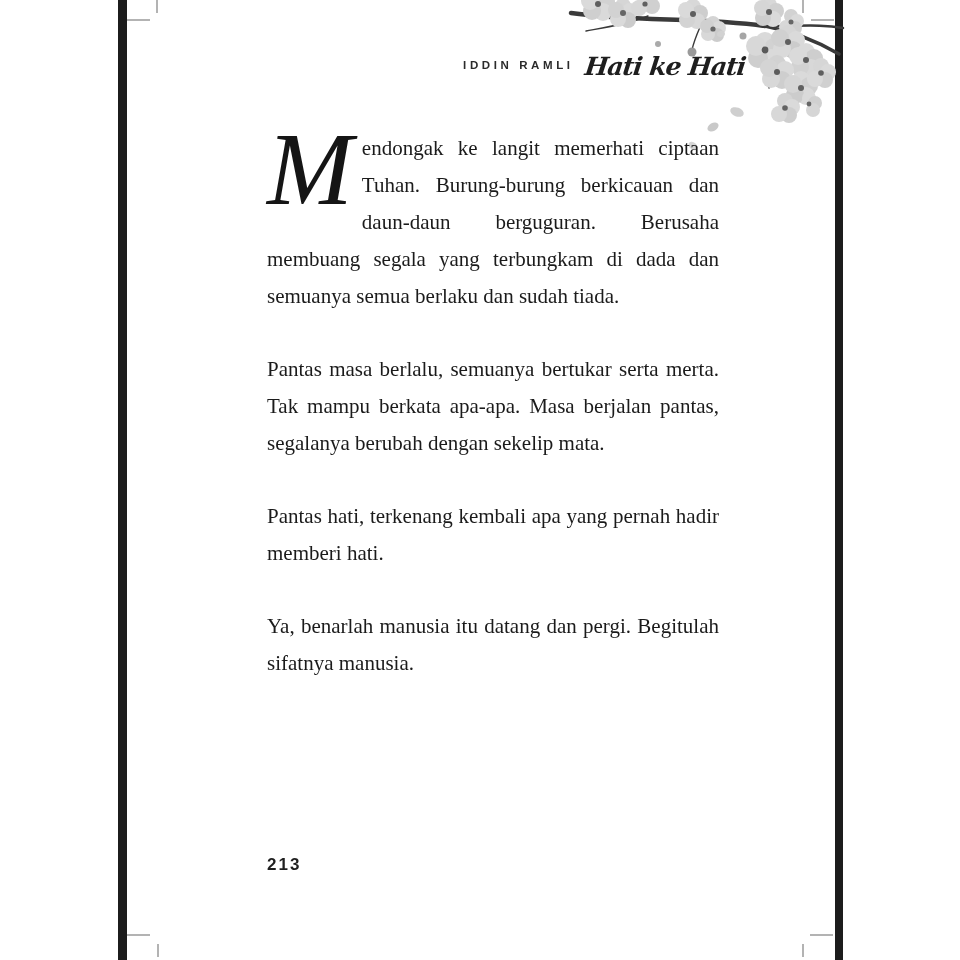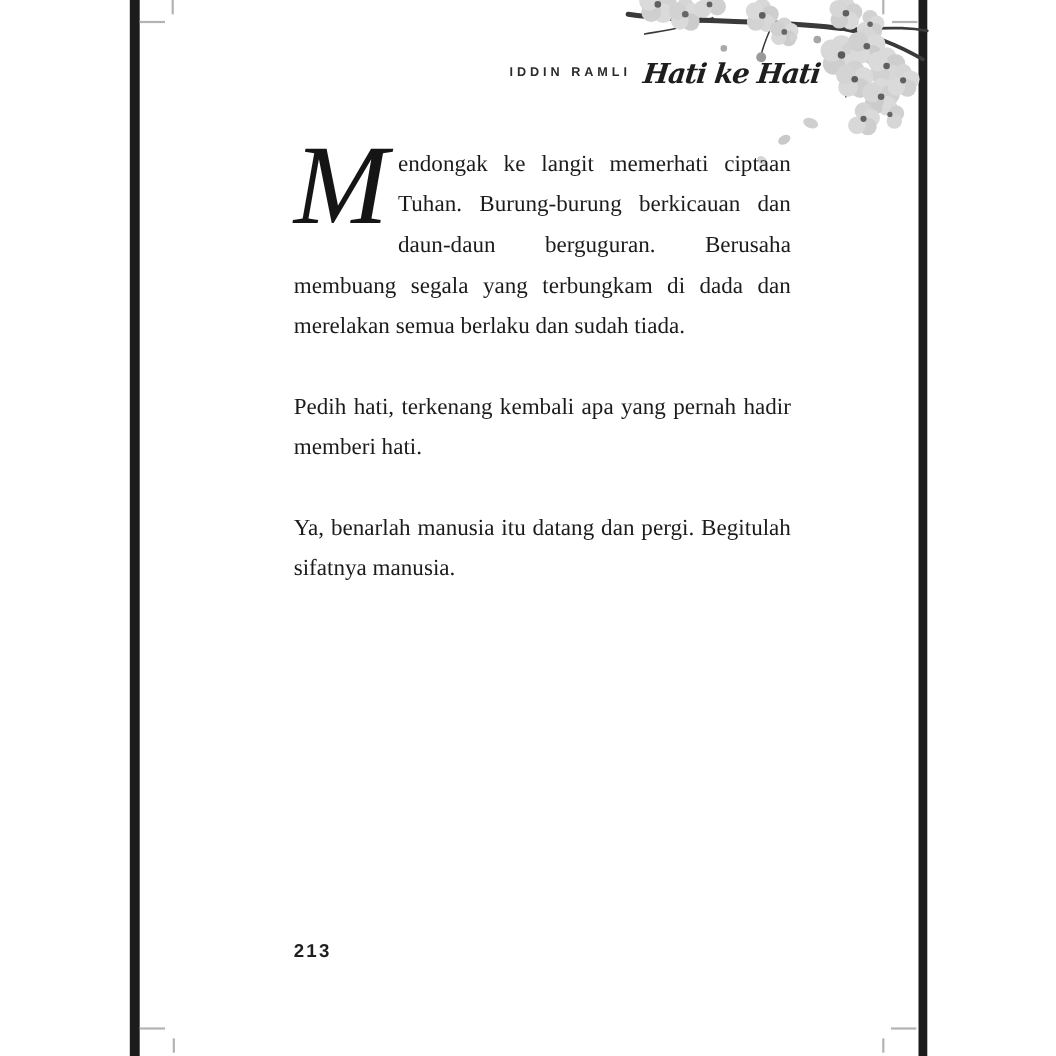--- a/index.html
+++ b/index.html
@@ -203,21 +203,22 @@
   <div class="crop h br-h"></div>
   <div class="crop v br-v"></div>
 
   <div class="runhead">
     <span class="author">IDDIN RAMLI</span>
     <span class="booktitle">Hati ke Hati</span>
   </div>
 
   <div class="textblock">
     <p>
-      <span class="dropcap">M</span><span>endongak ke langit memerhati ciptaan Tuhan. Burung-burung berkicauan dan daun-daun berguguran. Berusaha membuang segala yang terbungkam di dada dan merelakan semua berlaku dan sudah tiada.</span>
+      <span class="dropcap">M</span><span>endongak ke langit memerhati ciptaan Tuhan. Burung-burung berkicauan dan daun-daun berguguran. Berusaha membuang segala yang terbungkam di dada dan semuanya semua berlaku dan sudah tiada.</span>
     </p>
-    <p>Pedih hati, terkenang kembali apa yang pernah hadir memberi hati.</p>
+    <p>Pantas masa berlalu, semuanya bertukar serta merta. Tak mampu berkata apa-apa. Masa berjalan pantas, segalanya berubah dengan sekelip mata.</p>
+    <p>Pantas hati, terkenang kembali apa yang pernah hadir memberi hati.</p>
     <p>Ya, benarlah manusia itu datang dan pergi. Begitulah sifatnya manusia.</p>
   </div>
 
   <div class="pagenum">213</div>
 
 </div>
 
 </body></html>

